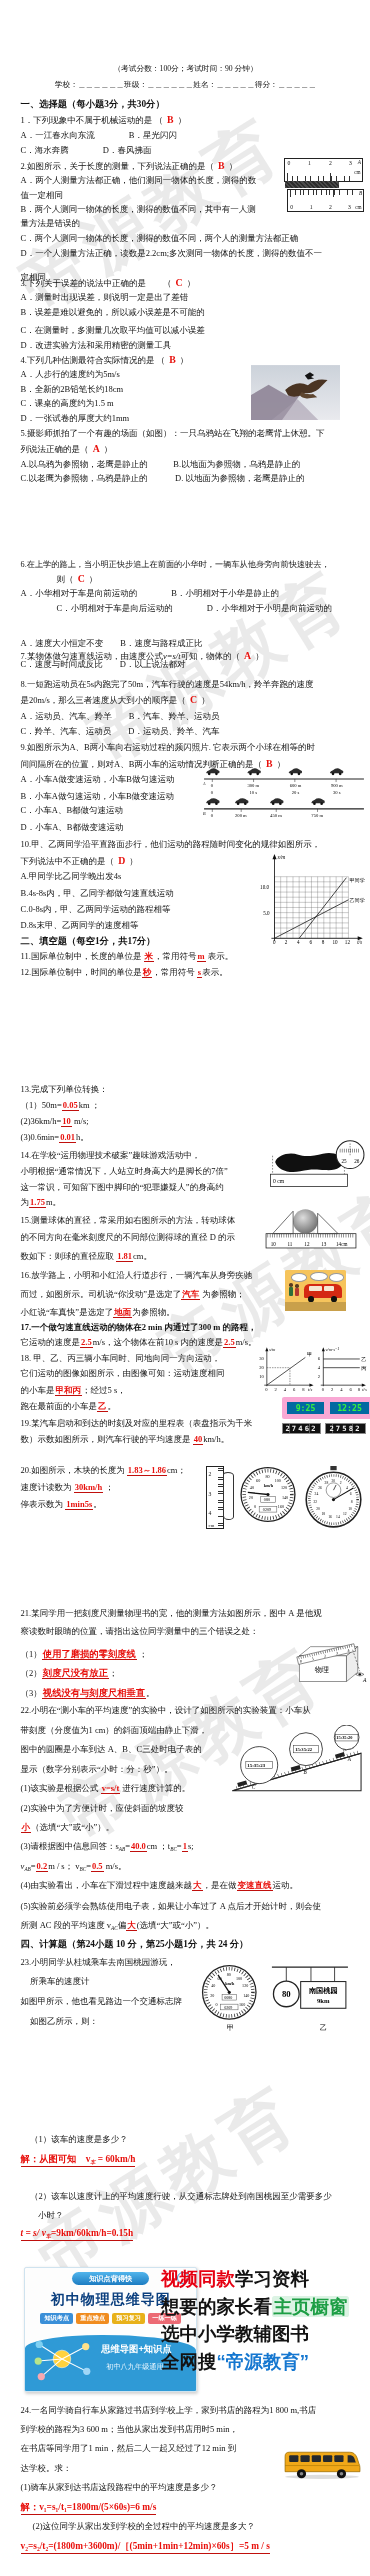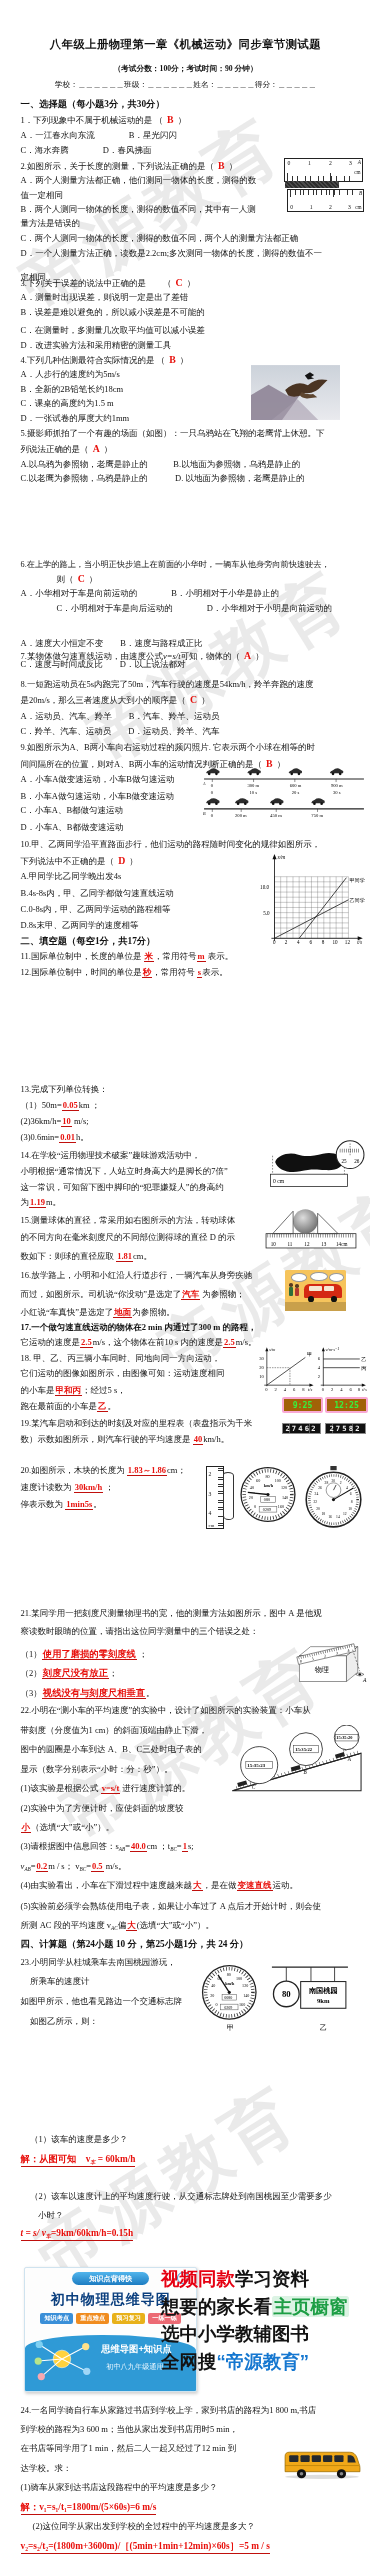--- a/index.html
+++ b/index.html
@@ -15,21 +15,21 @@
   .sb{font-size:5.2px;vertical-align:-2.1px;font-style:italic;}
   .it{font-style:italic;}
   .fig{position:absolute;z-index:2;}
   .wm{position:absolute;z-index:1;font-size:67px;font-weight:bold;color:rgba(125,125,125,0.16);
       transform:rotate(-32deg);white-space:nowrap;letter-spacing:6.2px;}
   .tickx{background:repeating-linear-gradient(90deg,#333 0 0.5px,transparent 0.5px 2.6px);}
   .tickX{background:repeating-linear-gradient(90deg,#333 0 0.8px,transparent 0.8px 21.6px);}
   .ticky{background:repeating-linear-gradient(180deg,#333 0 0.5px,transparent 0.5px 2.3px);}
   .rulbox{position:absolute;background:#fff;border:0.8px solid #222;}
   .rnum{position:absolute;font-size:5.7px;}
-  .lcd{position:absolute;background:#a16207;border:2px solid #f9a8d4;border-radius:2.1px;
+  .lcd{position:absolute;background:#0369a1;border:5px solid #f9a8d4;border-radius:2.1px;
        color:#38f03c;font-family:"DejaVu Sans Mono",monospace;font-weight:bold;text-align:center;}
   .odo{position:absolute;background:#111;border:1px solid #8a8a8a;color:#f2f2f2;
        font-family:"DejaVu Sans Mono",monospace;font-weight:bold;text-align:center;letter-spacing:2.1px;
        background-image:repeating-linear-gradient(90deg,transparent 0 6.2px,#555 6.2px 6.7px);}
   .adl{position:absolute;left:161px;font-family:"Liberation Sans","DejaVu Sans",sans-serif;
        font-weight:900;font-size:18.5px;white-space:nowrap;z-index:2;}
   .adr{color:#e60012;} .adb{color:#1577d0;}
   .adg{color:#1d9e45;background:#dcf3e4;padding:0 1.5px;border-radius:2.6px;}
   .pill{display:inline-block;color:#fff;font-family:"Liberation Sans",sans-serif;font-weight:bold;
         font-size:6.2px;padding:1px 4.1px;border-radius:2.1px;margin:0 1.5px;}
@@ -39,22 +39,21 @@
 <body>
 
 <div class="page">
 
   <div class="wm" style="left:5.2px;top:170px;">帝源教育</div>
   <div class="wm" style="left:72px;top:623px;">帝源教育</div>
   <div class="wm" style="left:144px;top:1236px;">帝源教育</div>
   <div class="wm" style="left:46px;top:1700px;">帝源教育</div>
   <div class="wm" style="left:20.6px;top:2138px;">帝源教育</div>
 
-  <div class="ln ctr ttl" style="top:37px;">八年级上册物理第一章《机械运动》同步章节测试题</div>
-  <div class="ln ctr" style="top:64px;font-size:7.7px;font-weight:bold;">（考试分数：100分；考试时间：90 分钟）</div>
+  <div class="ln ctr" style="top:64px;font-size:7.7px;">（考试分数：100分；考试时间：90 分钟）</div>
   <div class="ln ctr" style="top:80px;font-size:7.7px;">学校：＿＿＿＿＿＿班级：＿＿＿＿＿＿姓名：＿＿＿＿＿得分：＿＿＿＿＿</div>
   <div class="ln sec" style="top:98px;">一、选择题（每小题3分，共30分）</div>
 
   <div class="ln" style="top:114px;"><span>1．下列现象中不属于机械运动的是 （</span><span class="ra">B</span><span>）</span></div>
   <div class="ln" style="top:130px;">A．一江春水向东流　　　　B．星光闪闪</div>
   <div class="ln" style="top:145px;">C．海水奔腾　　　　D．春风拂面</div>
 
   <div class="ln" style="top:160px;"><span>2.如图所示，关于长度的测量，下列说法正确的是（</span><span class="ra">B</span><span>）</span></div>
   <div class="ln" style="top:175px;">A．两个人测量方法都正确，他们测同一物体的长度，测得的数</div>
   <div class="ln" style="top:190px;">值一定相同</div>
@@ -226,21 +225,21 @@
   <div class="ln" style="top:967px;"><span>12.国际单位制中，时间的单位是</span><span class="ua">秒</span><span>，常用符号 </span><span class="ua">s</span><span>表示。</span></div>
 
   <div class="ln" style="top:1084px;">13.完成下列单位转换：</div>
   <div class="ln" style="top:1100px;"><span>（1）50m=</span><span class="ua">0.05</span><span>km ；</span></div>
   <div class="ln" style="top:1116px;"><span>(2)36km/h=</span><span class="ua">10</span><span> m/s;</span></div>
   <div class="ln" style="top:1132px;"><span>(3)0.6min=</span><span class="ua">0.01</span><span>h。</span></div>
 
   <div class="ln" style="top:1150px;">14.在学校“运用物理技术破案”趣味游戏活动中，</div>
   <div class="ln" style="top:1166px;">小明根据“通常情况下，人站立时身高大约是脚长的7倍”</div>
   <div class="ln" style="top:1182px;">这一常识，可知留下图中脚印的“犯罪嫌疑人”的身高约</div>
-  <div class="ln" style="top:1197px;"><span>为</span><span class="ua">1.19</span><span>m。</span></div>
+  <div class="ln" style="top:1197px;"><span>为</span><span class="ua">1.75</span><span>m。</span></div>
   <div class="fig" style="left:270px;top:1140px;">
     <svg width="95" height="52" viewBox="0 0 185 100">
       <rect x="1" y="66" width="150" height="24" fill="#fff" stroke="#222" stroke-width="1.5"></rect>
       <text x="6" y="83" font-size="11">0 cm</text>
       <line x1="5" y1="30" x2="5" y2="66" stroke="#222" stroke-dasharray="3 3"></line>
       <line x1="145" y1="40" x2="145" y2="66" stroke="#222" stroke-dasharray="3 3"></line>
       <path d="M10,42 c5,-14 28,-20 45,-14 c14,5 30,2 48,-2 c20,-4 36,2 38,14 c2,12 -12,20 -34,18 c-18,-2 -30,-2 -48,2 c-22,5 -44,-2 -49,-18 z" fill="#101010"></path>
       <circle cx="156" cy="28" r="27" fill="#fff" stroke="#222" stroke-width="2"></circle>
       <line x1="136" y1="20" x2="176" y2="20" stroke="#333" stroke-dasharray="1 3" stroke-width="7"></line>
       <line x1="156" y1="6" x2="156" y2="30" stroke="#222" stroke-dasharray="3 2"></line>

